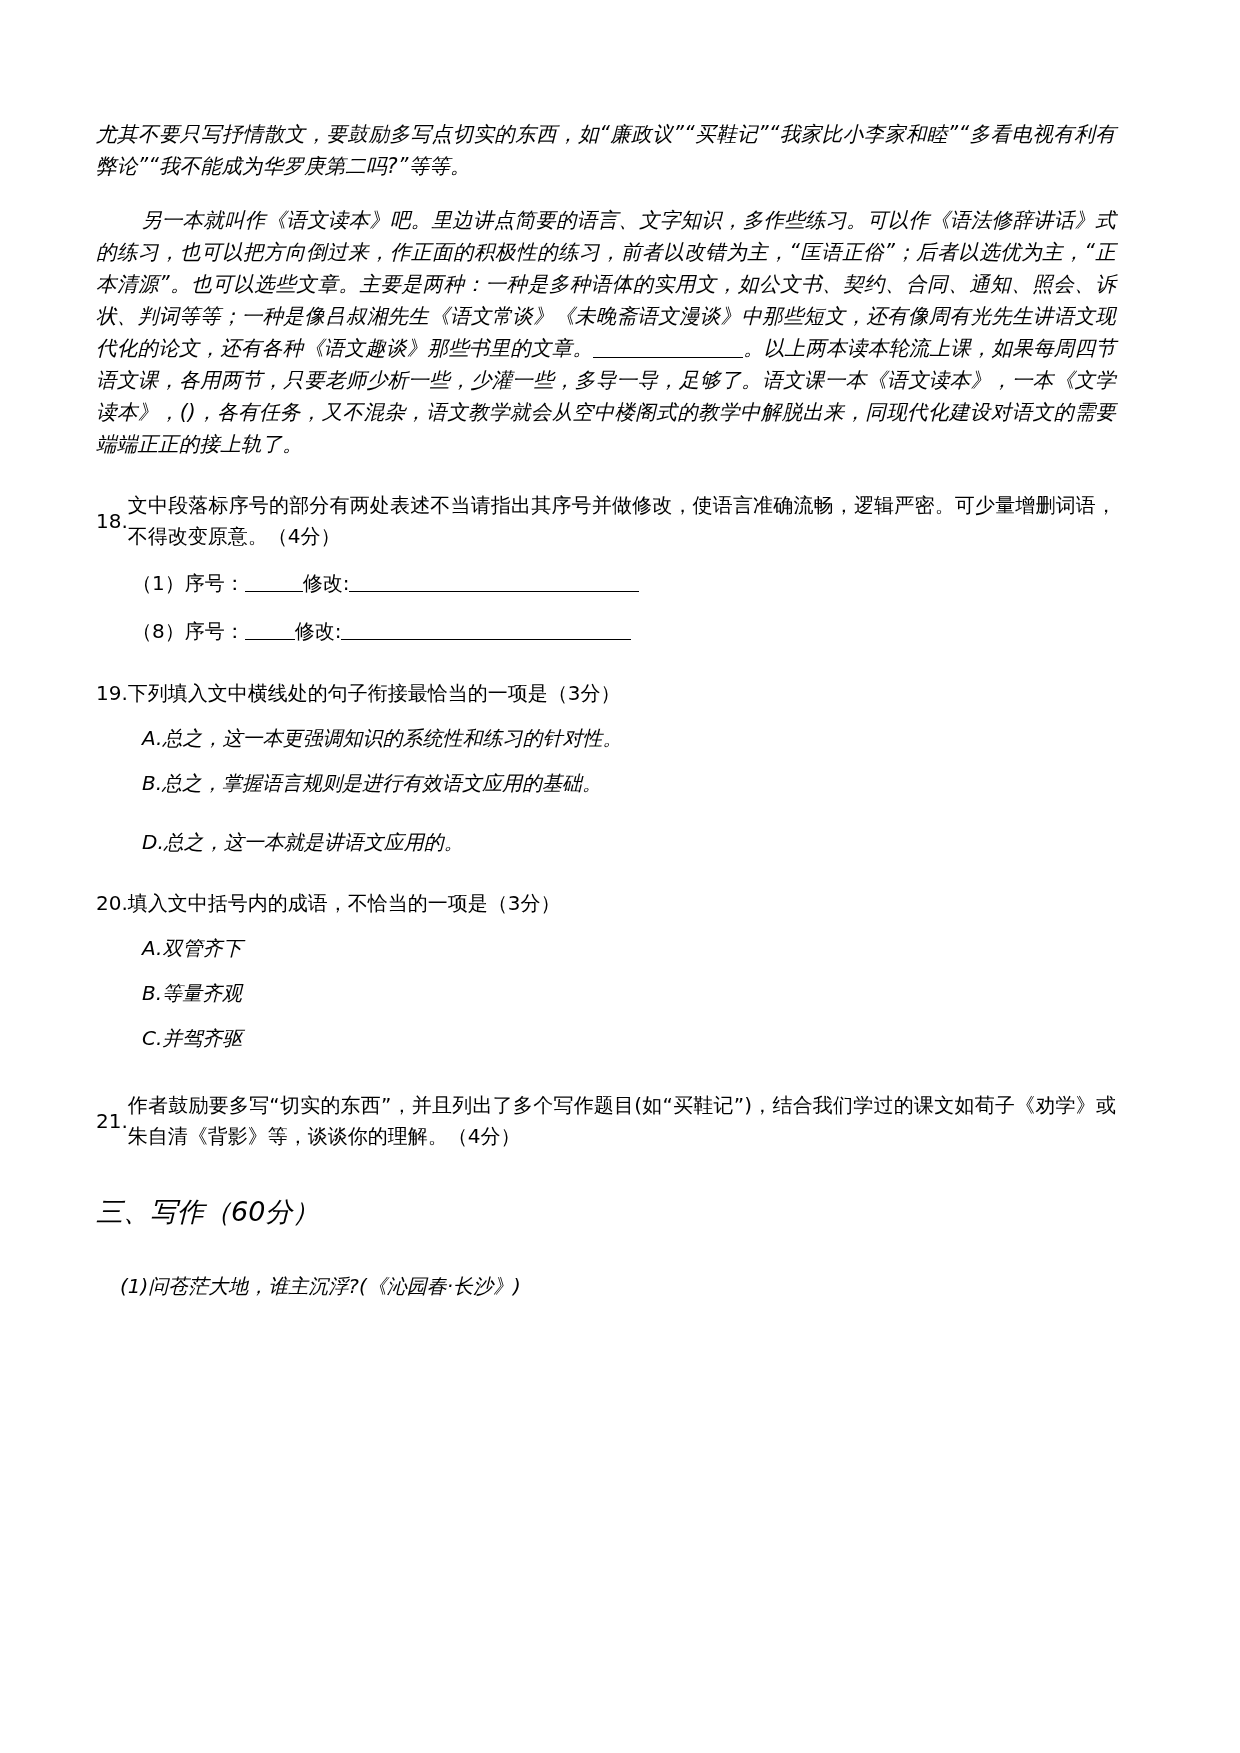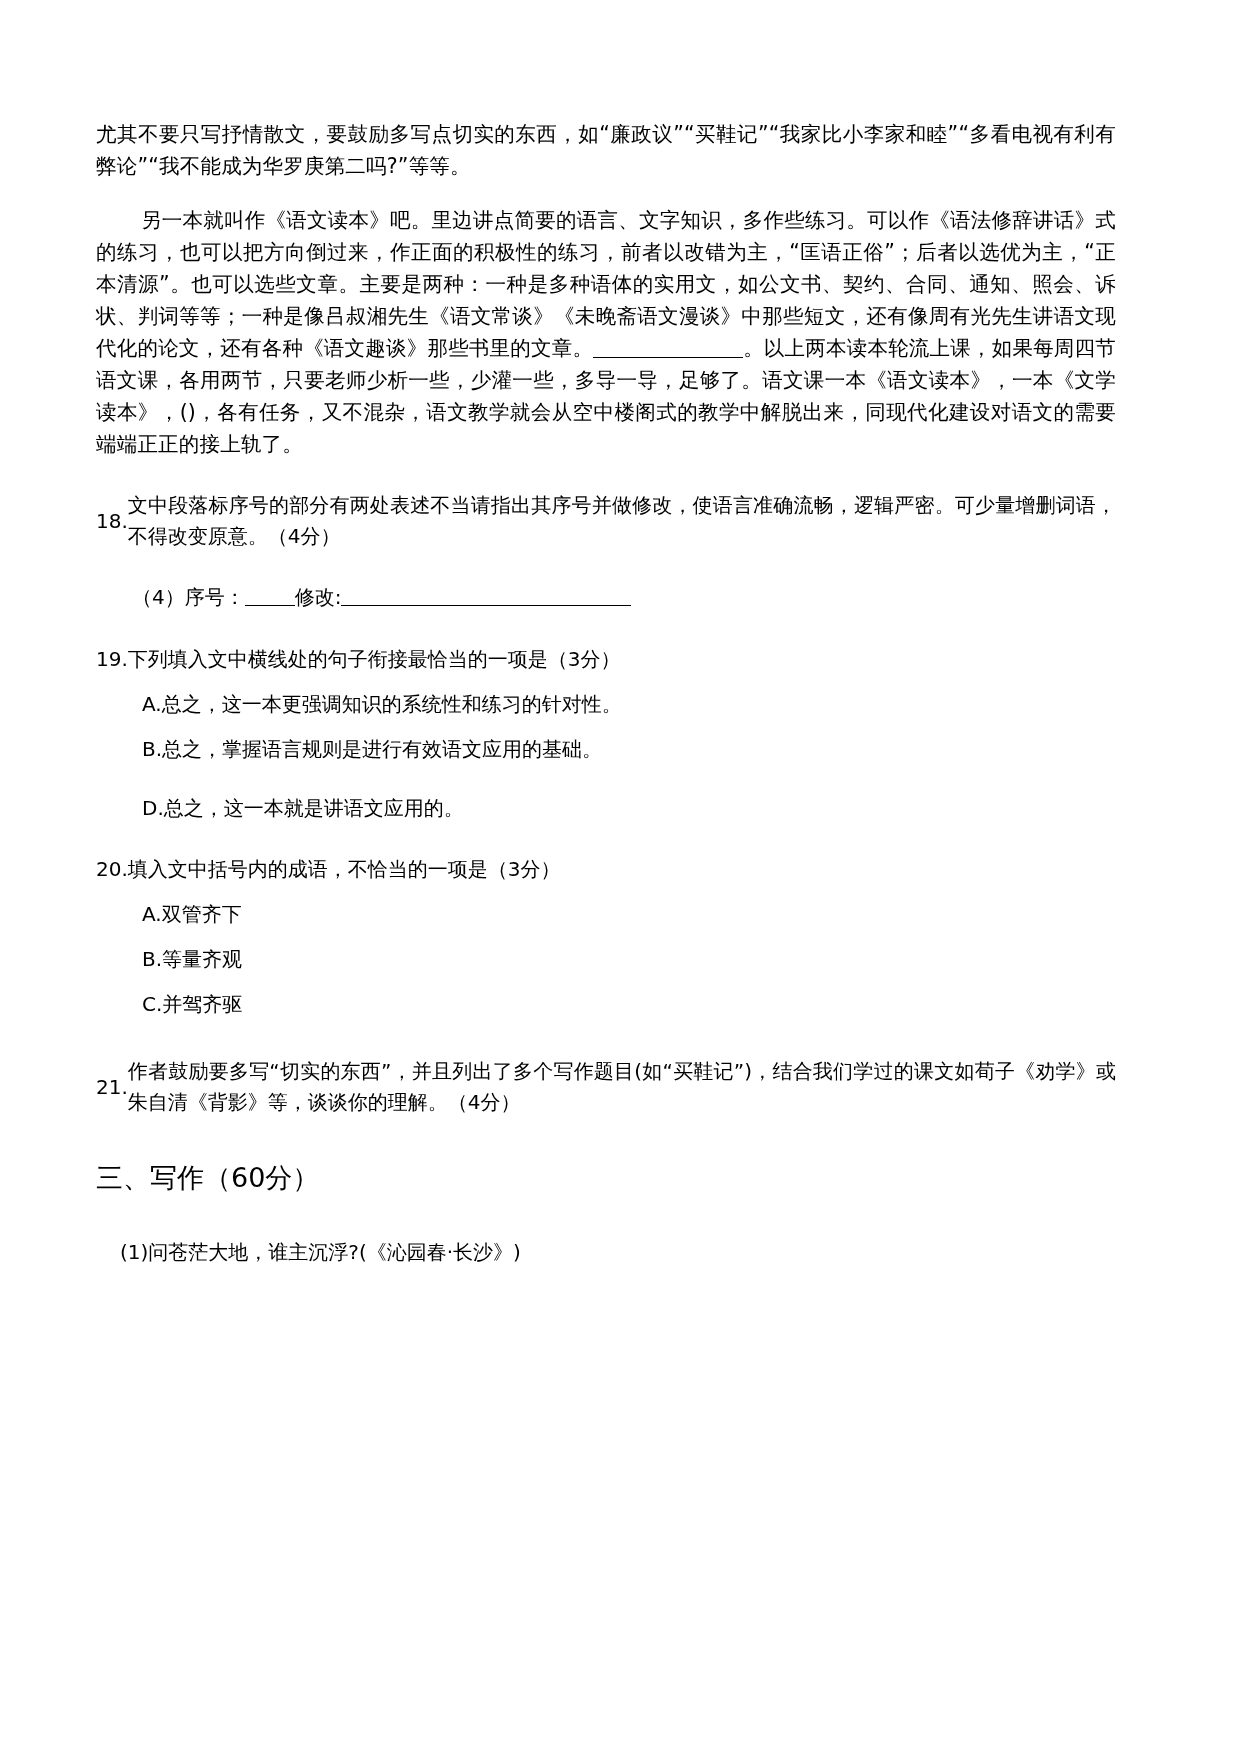--- a/index.html
+++ b/index.html
@@ -25,20 +25,21 @@
   }
   .content {
     position: absolute;
     left: 96px;
     top: 118px;
     width: 1020px;
   }
   p {
     margin: 0;
     padding: 0;
+    font-style: italic;
   }
   .para {
     font-size: 20.5px;
     line-height: 32px;
     letter-spacing: 0.2px;
     text-align: justify;
     text-justify: inter-ideograph;
   }
   .para-indent {
     text-indent: 2.2em;
@@ -125,25 +126,28 @@
 
     <div class="gap-lg"></div>
 
     <div class="qitem">
       <span class="qnum">18.</span>
       <span class="qtext">文中段落标序号的部分有两处表述不当请指出其序号并做修改，使语言准确流畅，逻辑严密。可少量增删词语，不得改变原意。（4分）</span>
     </div>
 
     <div class="gap-sm"></div>
 
-
-    <div class="gap-sm"></div>
-
     <div class="fill-line">
-      <span>（4）序号：</span><span class="blank-short2"></span><span>修改:</span><span class="blank-long"></span>
+      <span>（1）序号：</span><span class="blank-short"></span><span>修改:</span><span class="blank-long"></span>
+    </div>
+
+    <div class="gap-sm"></div>
+
+    <div class="fill-line">
+      <span>（8）序号：</span><span class="blank-short2"></span><span>修改:</span><span class="blank-long"></span>
     </div>
 
     <div class="gap-lg"></div>
 
     <div class="qitem">
       <span class="qnum">19.</span>
       <span class="qtext">下列填入文中横线处的句子衔接最恰当的一项是（3分）</span>
     </div>
 
     <div class="gap-sm"></div>

